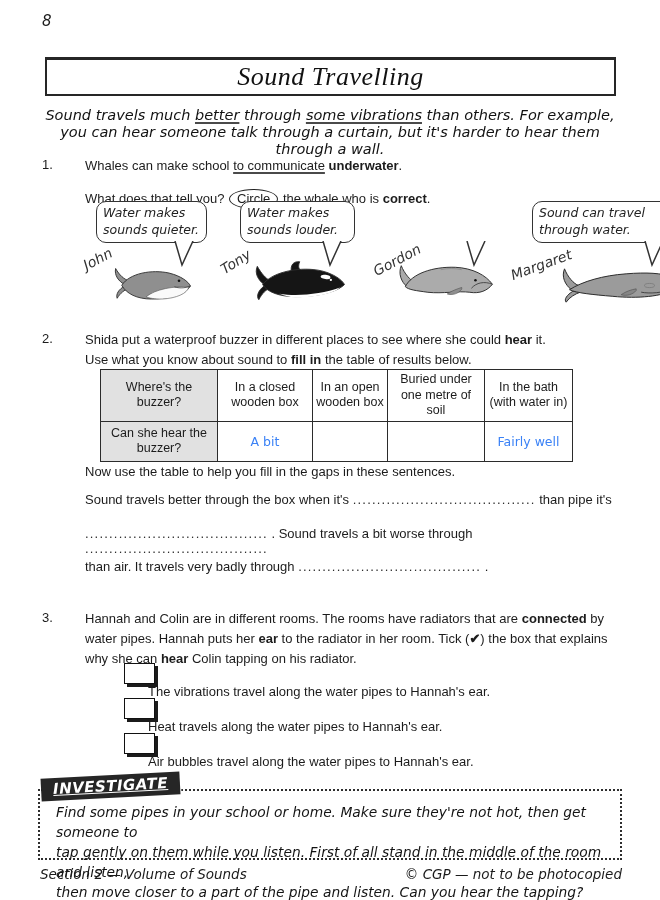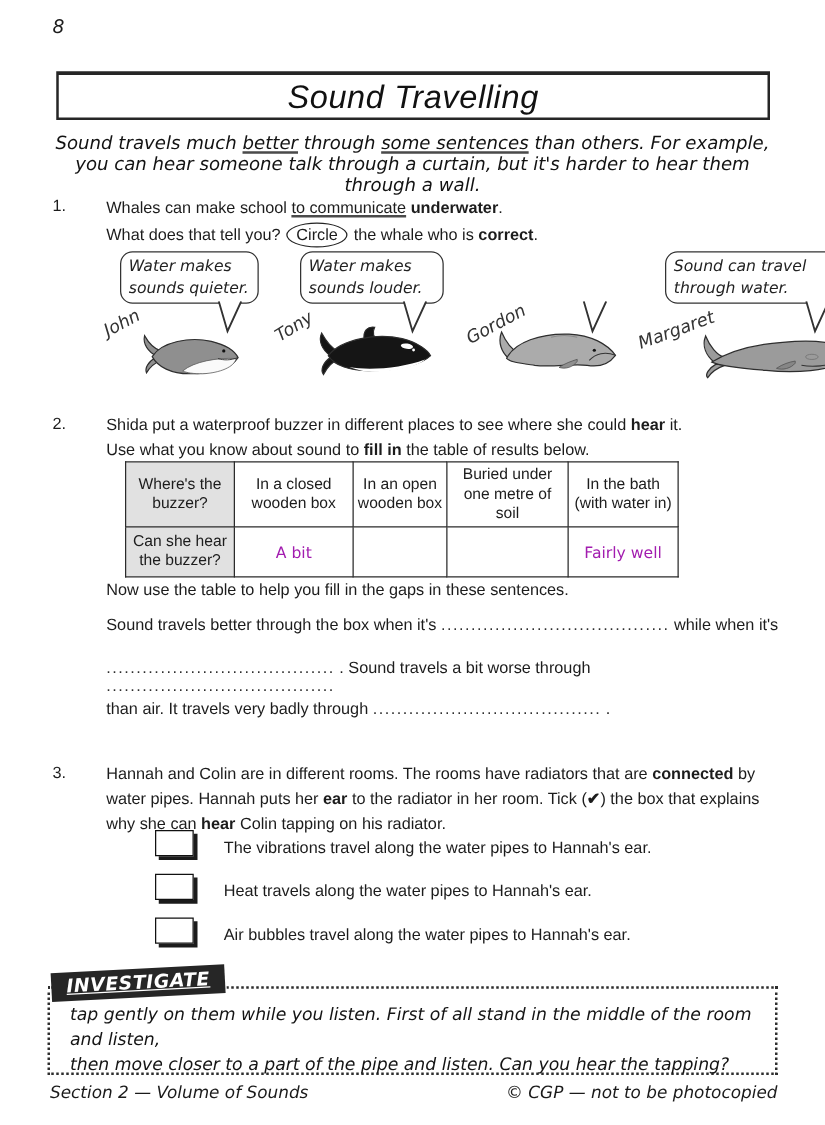--- a/index.html
+++ b/index.html
@@ -8,21 +8,21 @@
 
   .hand   { font-family:"DejaVu Sans", sans-serif; }
   .handit { font-family:"DejaVu Sans", sans-serif; font-style:italic; }
   .b      { font-weight:bold; }
   .ul     { text-decoration:underline; text-decoration-thickness:1.5px; text-underline-offset:2px; text-decoration-color:#4a4a4a; }
 
   .page-num { position:absolute; left:42px; top:12px; font-family:"DejaVu Sans",sans-serif; font-style:italic; font-size:15px; }
 
   .title-box { position:absolute; left:45px; top:57px; width:571px; height:39px;
                border:2px solid #262626; border-top-width:3px; display:flex; align-items:center; justify-content:center; }
-  .title-box h1 { font-family:Liberation Sans, sans-serif; font-style:italic; font-weight:500; font-size:26px; letter-spacing:.5px; color:#111; }
+  .title-box h1 { font-family:Liberation Serif, serif; font-style:italic; font-weight:500; font-size:26px; letter-spacing:.5px; color:#111; }
 
   .intro { position:absolute; top:107px; left:30px; width:600px; text-align:center;
            font-size:14.5px; line-height:17px; color:#121212; }
 
   .question { position:absolute; left:42px; display:flex; }
   .q-num { width:43px; font-size:13px; flex:none; }
   .q-body { font-size:13px; line-height:17px; }
   #q1 { top:157px; }
   #q2 { top:331px; }
   #q3 { top:610px; }
@@ -44,31 +44,31 @@
   .whale-img { position:absolute; bottom:10px; }
   .wg1 .whale-img { right:18px; } .wg2 .whale-img { right:12px; }
   .wg3 .whale-img { right:8px; }  .wg4 .whale-img { right:2px; }
 
   
   .results-table { position:absolute; top:369px; left:100px; border-collapse:collapse; }
   .results-table td, .results-table th { border:1.5px solid #2b2b2b; text-align:center; vertical-align:middle;
             font-size:12.5px; font-weight:normal; line-height:1.25; padding:2px 3px; }
   .results-table .shaded { background:#e1e1e1; }
   .results-table tr { height:40px; }
-  .c0{width:87px;} .c1{width:95px;} .c2{width:75px;} .c3{width:97px;} .c4{width:88px;margin-left:24px;}
-  .answer-cell { font-family:"DejaVu Sans",sans-serif; font-size:15px; color:#a21caf; }
+  .c0{width:117px;} .c1{width:95px;} .c2{width:75px;} .c3{width:97px;} .c4{width:88px;margin-left:24px;}
+  .answer-cell { font-family:"DejaVu Sans",sans-serif; font-size:15px; color:#3b82f6; }
 
   .now-line { position:absolute; top:464px; left:85px; font-size:13px; }
   .gap-lines { position:absolute; top:492px; left:85px; width:545px; font-size:13px; }
   .gap-line { height:33.5px; }
   .dots { letter-spacing:1.2px; color:#2e2e2e; }
 
   
   .options { position:absolute; top:663px; left:124px; }
-  .option-row { display:flex; align-items:flex-end; margin-bottom:13px; height:22px; }
+  .option-row { display:flex; align-items:flex-start; margin-bottom:13px; height:22px;flex-direction:column; }
   .tickbox { width:31px; height:21px; background:#fff; border:1.7px solid #111; box-shadow:3px 3px 0 #1b1b1b; flex:none; }
   .option-label { margin-left:24px; font-size:13px; }
 
   
   .investigate { position:absolute; top:789px; left:38px; width:584px; height:71px;
                  border:2.5px dotted #2e2e2e; padding:11px 16px 6px; }
   .inv-label { position:absolute; top:-16px; left:1px; background:#262626; color:#fff;
                font-family:"DejaVu Sans",sans-serif; font-style:italic; font-weight:bold; font-size:15px;
                padding:2px 12px 3px; transform:rotate(-3deg); text-decoration:underline; letter-spacing:.5px;
                box-shadow:1px 1px 0 #fff; }
@@ -82,30 +82,30 @@
 </head>
 <body>
 
 <div class="page-num">8</div>
 
 <div class="title-box">
   <h1>Sound Travelling</h1>
 </div>
 
 <div class="intro handit">
-  <span>Sound travels much </span><span class="ul">better</span><span> through </span><span class="ul">some sentences</span><span> than others.  For example, you can hear someone talk through a curtain, but it's harder to hear them through a wall.</span>
+  <span>Sound travels much </span><span class="ul">better</span><span> through </span><span class="ul">some vibrations</span><span> than others.  For example, you can hear someone talk through a curtain, but it's harder to hear them through a wall.</span>
 </div>
 
 <div class="question" id="q1">
   <div class="q-num">1.</div>
   <div class="q-body">
     <div>
       <span>Whales can make school </span><span class="ul">to communicate</span><span> </span><span class="b">underwater</span><span>.</span>
     </div>
-    <div style="margin-top:4px;text-align:right;">
+    <div style="margin-top:15px;text-align:right;">
       <span>What does that tell you? </span><span class="circle-word">Circle</span><span> the whale who is </span><span class="b">correct</span><span>.</span>
     </div>
   </div>
 </div>
 
 <div class="whales">
 
   <div class="whale-group wg1 hand">
     <div class="bubble">Water makes sounds quieter.</div>
     <svg class="btail" width="22" height="26">
@@ -200,21 +200,21 @@
     <td class="c3 answer-cell"></td>
     <td class="c4 answer-cell">Fairly well</td>
   </tr>
 </tbody>
   </table>
 
 <div class="now-line">Now use the table to help you fill in the gaps in these sentences.</div>
 
 <div class="gap-lines">
   <div class="gap-line">
-    <span>Sound travels better through the box when it's </span><span class="dots">......................................</span><span> while when it's</span>
+    <span>Sound travels better through the box when it's </span><span class="dots">......................................</span><span> than pipe it's</span>
   </div>
   <div class="gap-line">
     <span class="dots">......................................</span><span> .  Sound travels a bit worse through </span><span class="dots">......................................</span>
   </div>
   <div class="gap-line">
     <span>than air.  It travels very badly through </span><span class="dots">......................................</span><span>  .</span>
   </div>
 </div>
 
 <div class="question" id="q3">
@@ -243,20 +243,21 @@
   </div>
   <div class="option-row">
     <div class="tickbox"></div>
     <div class="option-label">Air bubbles travel along the water pipes to Hannah's ear.</div>
   </div>
 </div>
 
 <div class="investigate">
   <div class="inv-label">INVESTIGATE</div>
   <div class="inv-text">
+    <div>Find some pipes in your school or home.  Make sure they're not hot, then get someone to</div>
     <div>tap gently on them while you listen.  First of all stand in the middle of the room and listen,</div>
     <div>then move closer to a part of the pipe and listen.  Can you hear the tapping?</div>
   </div>
 </div>
 
 <div class="footer">
   <div>Section 2 — Volume of Sounds</div>
   <div>© CGP — not to be photocopied</div>
 </div>
 

